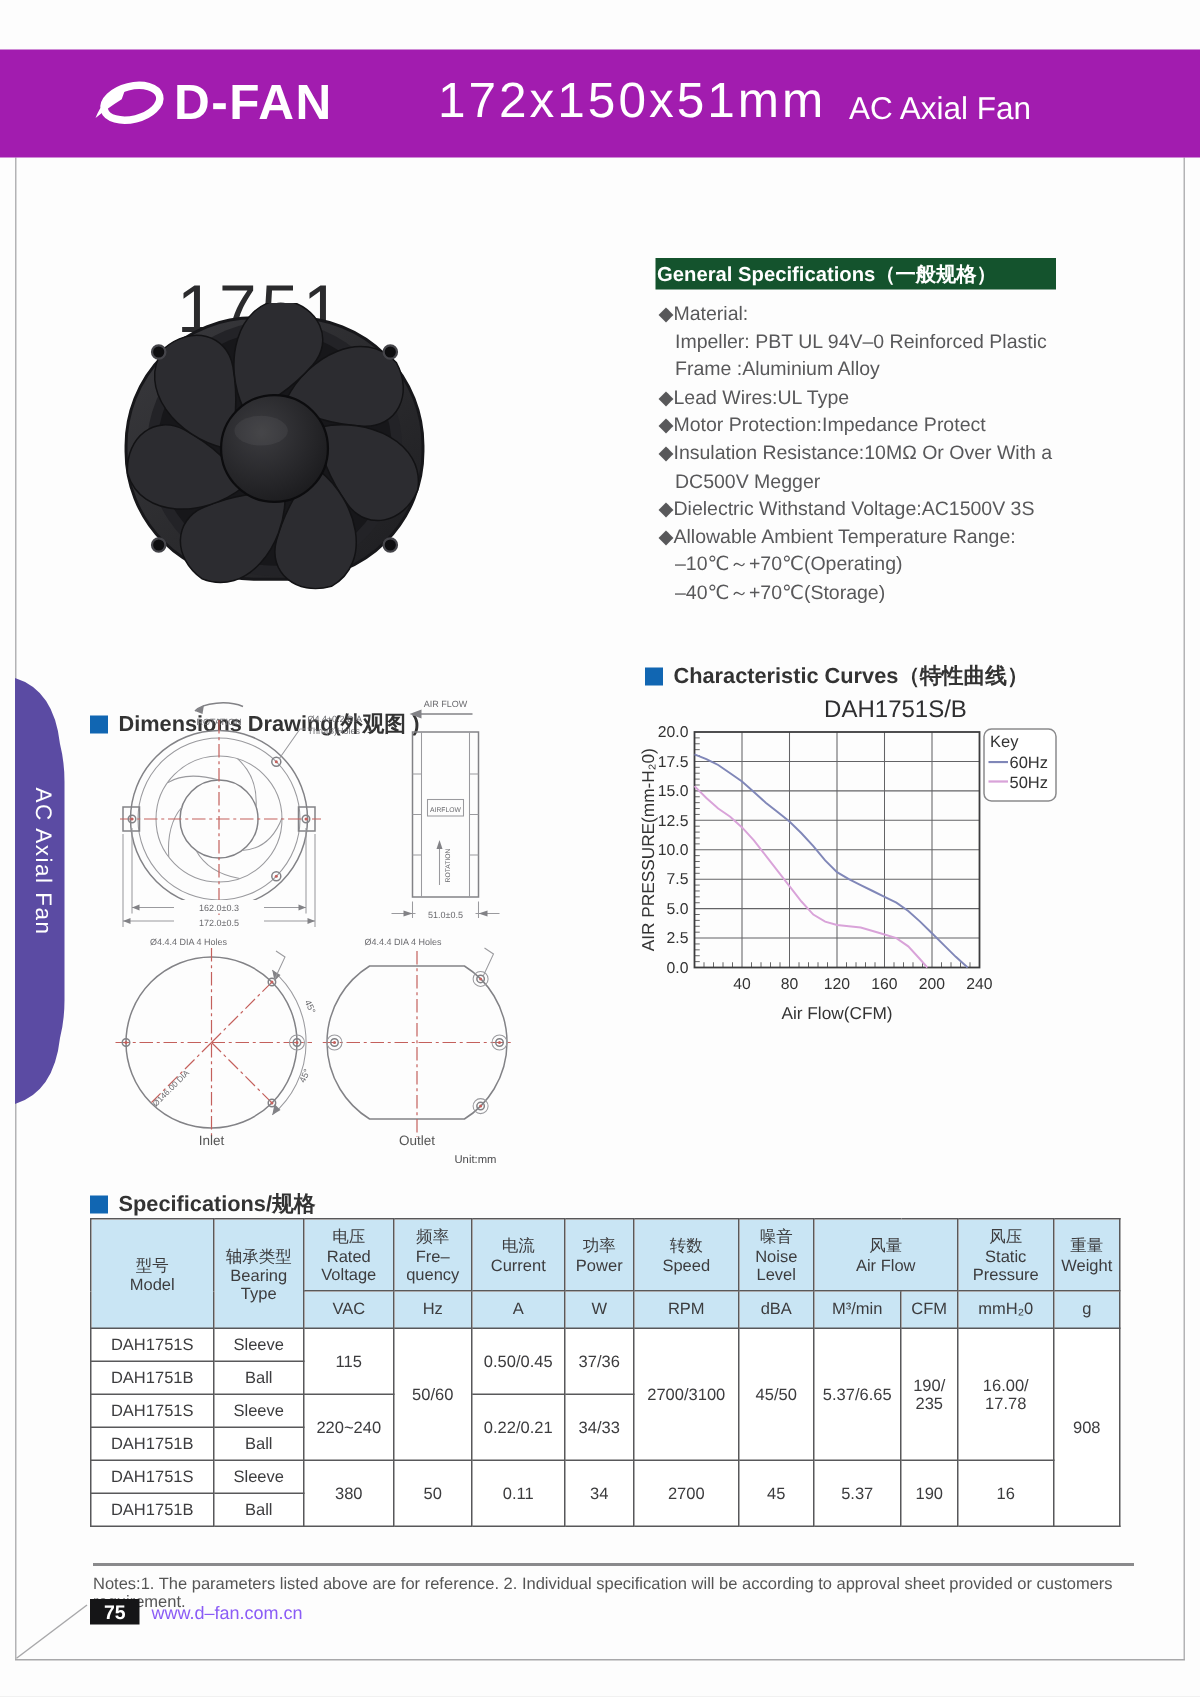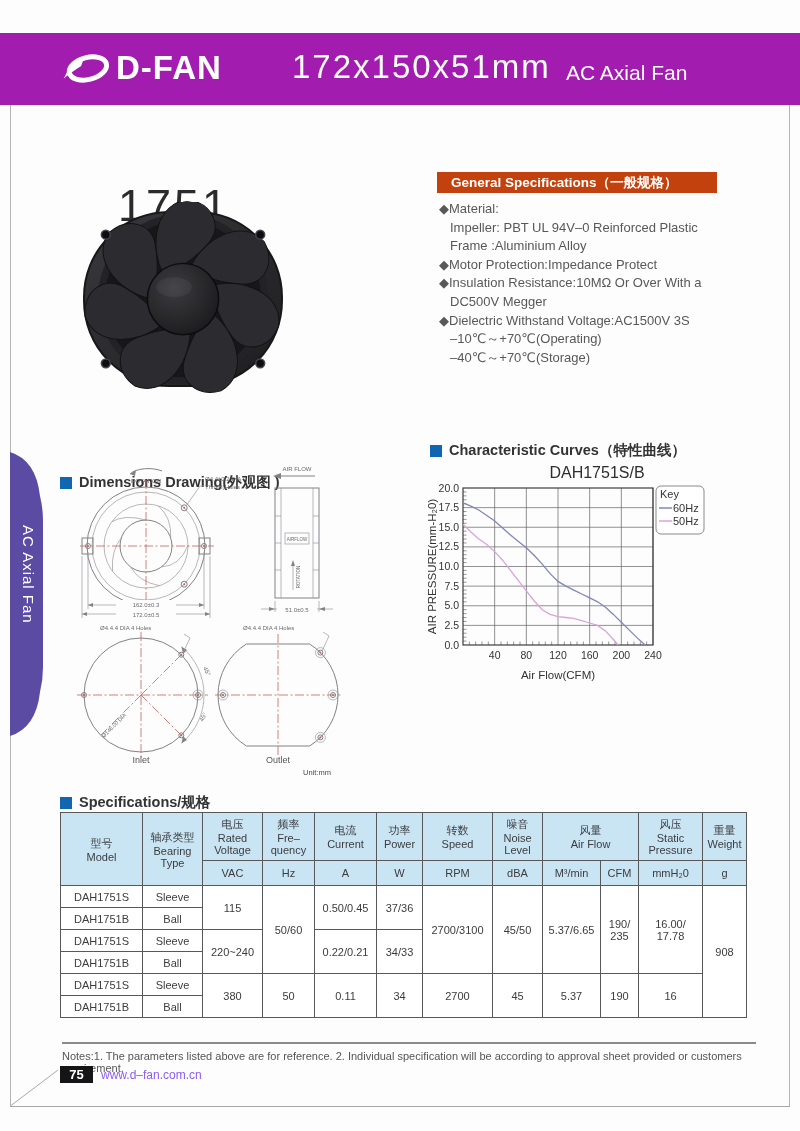--- a/index.html
+++ b/index.html
@@ -12,22 +12,22 @@
   .product-size{position:absolute;left:292px;top:15px;color:#fff;font-size:33px;letter-spacing:2px;}
   .product-type{position:absolute;left:566px;top:28px;color:#fff;font-size:21px;}
   
   #frame-svg{position:absolute;left:0;top:0;width:800px;height:1131px;pointer-events:none;}
   .sidebar-tab-label{position:absolute;left:15px;top:525px;height:180px;width:22px;
       writing-mode:vertical-rl;color:#fff;font-size:15px;letter-spacing:1px;}
   
   .model-title{position:absolute;left:118px;top:136px;font-size:45px;color:#2b2b2d;letter-spacing:3px;margin-top:44px;}
   #fan-photo{position:absolute;left:80px;top:202px;}
   
-  .gs-header{position:absolute;left:437px;top:172px;width:266px;height:21px;background:#c2410c;
-      color:#fff;font-size:13.5px;font-weight:bold;line-height:21px;padding-left:14px;}
+  .gs-header{position:absolute;left:437px;top:172px;width:266px;height:21px;background:#14532d;
+      color:#fff;font-size:13.5px;font-weight:bold;line-height:21px;padding-left:1px;}
   .gs-list{position:absolute;left:439px;top:200px;width:330px;font-size:13px;color:#58585a;line-height:18.6px;}
   .gs-item.c{padding-left:11px;}
   
   .section-title{position:absolute;display:flex;align-items:center;font-size:14.5px;color:#333;font-weight:bold;}
   .blue-bullet{width:12px;height:12px;background:#1166b2;margin-right:7px;flex:none;}
   #st-dim{left:60px;top:441px;margin-top:32px;}
   #st-curves{left:430px;top:441px;}
   #st-spec{left:60px;top:793px;}
   
   .drawing{position:absolute;}
@@ -121,24 +121,26 @@
     <circle cx="182" cy="33" r="4.5" fill="#0e0e10" stroke="#45454a" stroke-width="1.5"></circle>
     <circle cx="26" cy="163" r="4.5" fill="#0e0e10" stroke="#45454a" stroke-width="1.5"></circle>
     <circle cx="182" cy="163" r="4.5" fill="#0e0e10" stroke="#45454a" stroke-width="1.5"></circle>
   </svg>
 
   <div class="gs-header">General Specifications（一般规格）</div>
   <div class="gs-list">
     <div class="gs-item b">◆Material:</div>
     <div class="gs-item c">Impeller: PBT UL 94V–0 Reinforced Plastic</div>
     <div class="gs-item c">Frame :Aluminium Alloy</div>
+    <div class="gs-item b">◆Lead Wires:UL Type</div>
     <div class="gs-item b">◆Motor Protection:Impedance Protect</div>
     <div class="gs-item b">◆Insulation Resistance:10MΩ Or Over With a</div>
     <div class="gs-item c">DC500V Megger</div>
     <div class="gs-item b">◆Dielectric Withstand Voltage:AC1500V 3S</div>
+    <div class="gs-item b">◆Allowable Ambient Temperature Range:</div>
     <div class="gs-item c">–10℃～+70℃(Operating)</div>
     <div class="gs-item c">–40℃～+70℃(Storage)</div>
   </div>
 
   <div class="section-title" id="st-dim">
     <span class="blue-bullet"></span>
     <span>Dimensions Drawing(外观图 )</span>
   </div>
   <div class="section-title" id="st-curves">
     <span class="blue-bullet"></span>

